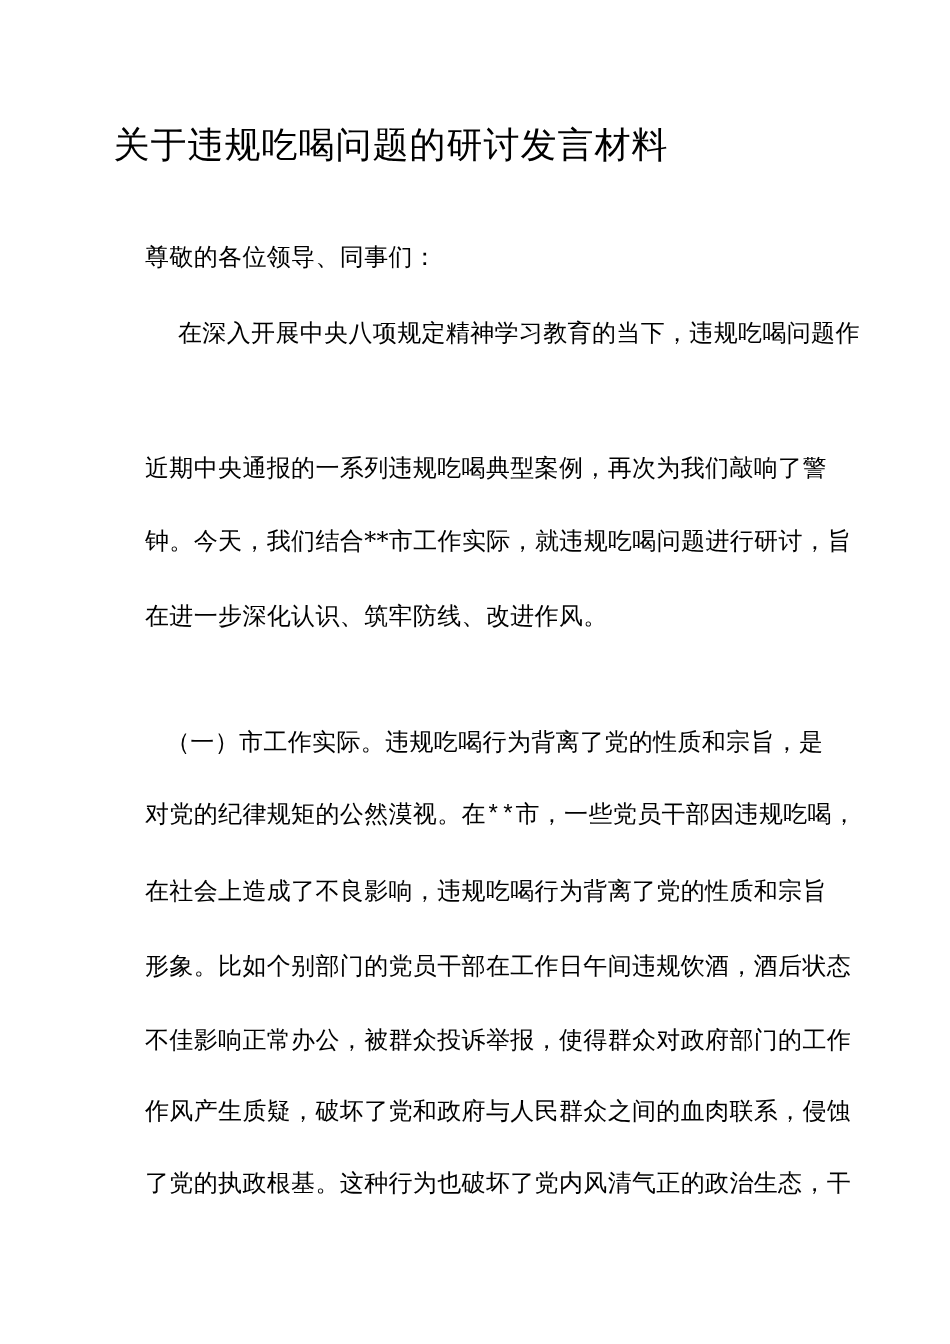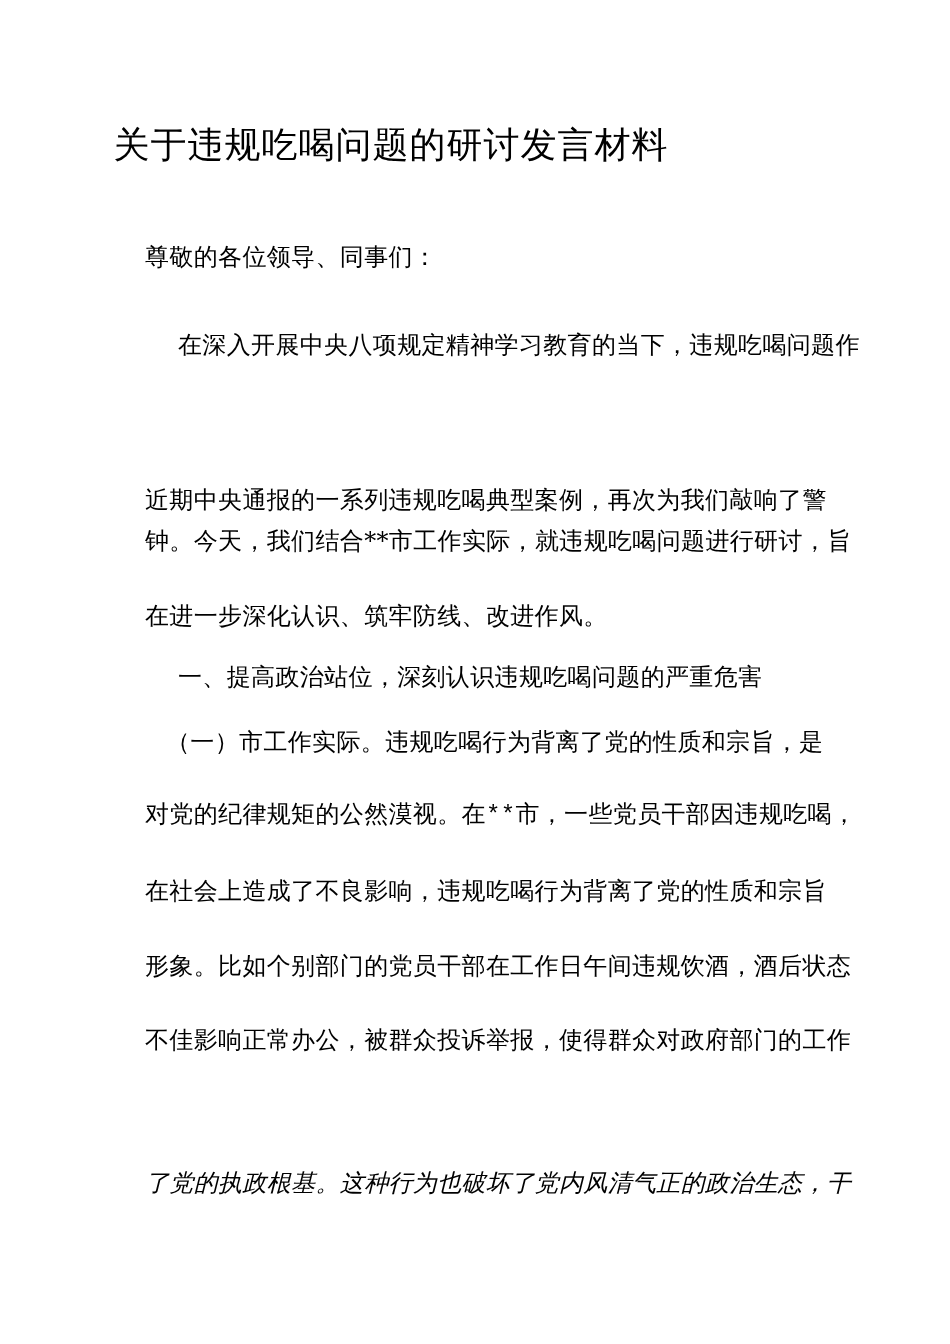--- a/index.html
+++ b/index.html
@@ -50,27 +50,27 @@
   </style>
 </head>
 <body>
 
 <div class="page">
 
   <div class="title" style="top:120px;">关于违规吃喝问题的研讨发言材料</div>
 
   <div class="line" style="top:242px;">尊敬的各位领导、同事们：</div>
 
-  <div class="line indent" style="top:318px;margin-top:12px;">在深入开展中央八项规定精神学习教育的当下，违规吃喝问题作</div>
-  <div class="line" style="top:453px;margin-top:32px;">近期中央通报的一系列违规吃喝典型案例，再次为我们敲响了警</div>
+  <div class="line indent" style="top:318px;">在深入开展中央八项规定精神学习教育的当下，违规吃喝问题作</div>
+  <div class="line" style="top:453px;">近期中央通报的一系列违规吃喝典型案例，再次为我们敲响了警</div>
   <div class="line" style="top:601px;">在进一步深化认识、筑牢防线、改进作风。</div>
   <div class="line" style="top:526px;">钟。今天，我们结合**市工作实际，就违规吃喝问题进行研讨，旨</div>
 
-  <div class="line indent" style="top:662px;">一、提高政治站位，深刻认识违规吃喝问题的严重危害</div>
 
   <div class="line" style="top:727px; left:166px; width:644px;">（一）市工作实际。违规吃喝行为背离了党的性质和宗旨，是</div>
   <div class="line" style="top:801px;font-family:Liberation Mono, monospace;">对党的纪律规矩的公然漠视。在**市，一些党员干部因违规吃喝，</div>
   <div class="line" style="top:876px;">在社会上造成了不良影响，违规吃喝行为背离了党的性质和宗旨</div>
   <div class="line" style="top:951px;">形象。比如个别部门的党员干部在工作日午间违规饮酒，酒后状态</div>
   <div class="line" style="top:1025px;">不佳影响正常办公，被群众投诉举报，使得群众对政府部门的工作</div>
-  <div class="line" style="top:1168px;font-style:italic;">了党的执政根基。这种行为也破坏了党内风清气正的政治生态，干</div>
+  <div class="line" style="top:1096px;">作风产生质疑，破坏了党和政府与人民群众之间的血肉联系，侵蚀</div>
+  <div class="line" style="top:1168px;">了党的执政根基。这种行为也破坏了党内风清气正的政治生态，干</div>
 
 </div>
 
 </body></html>

